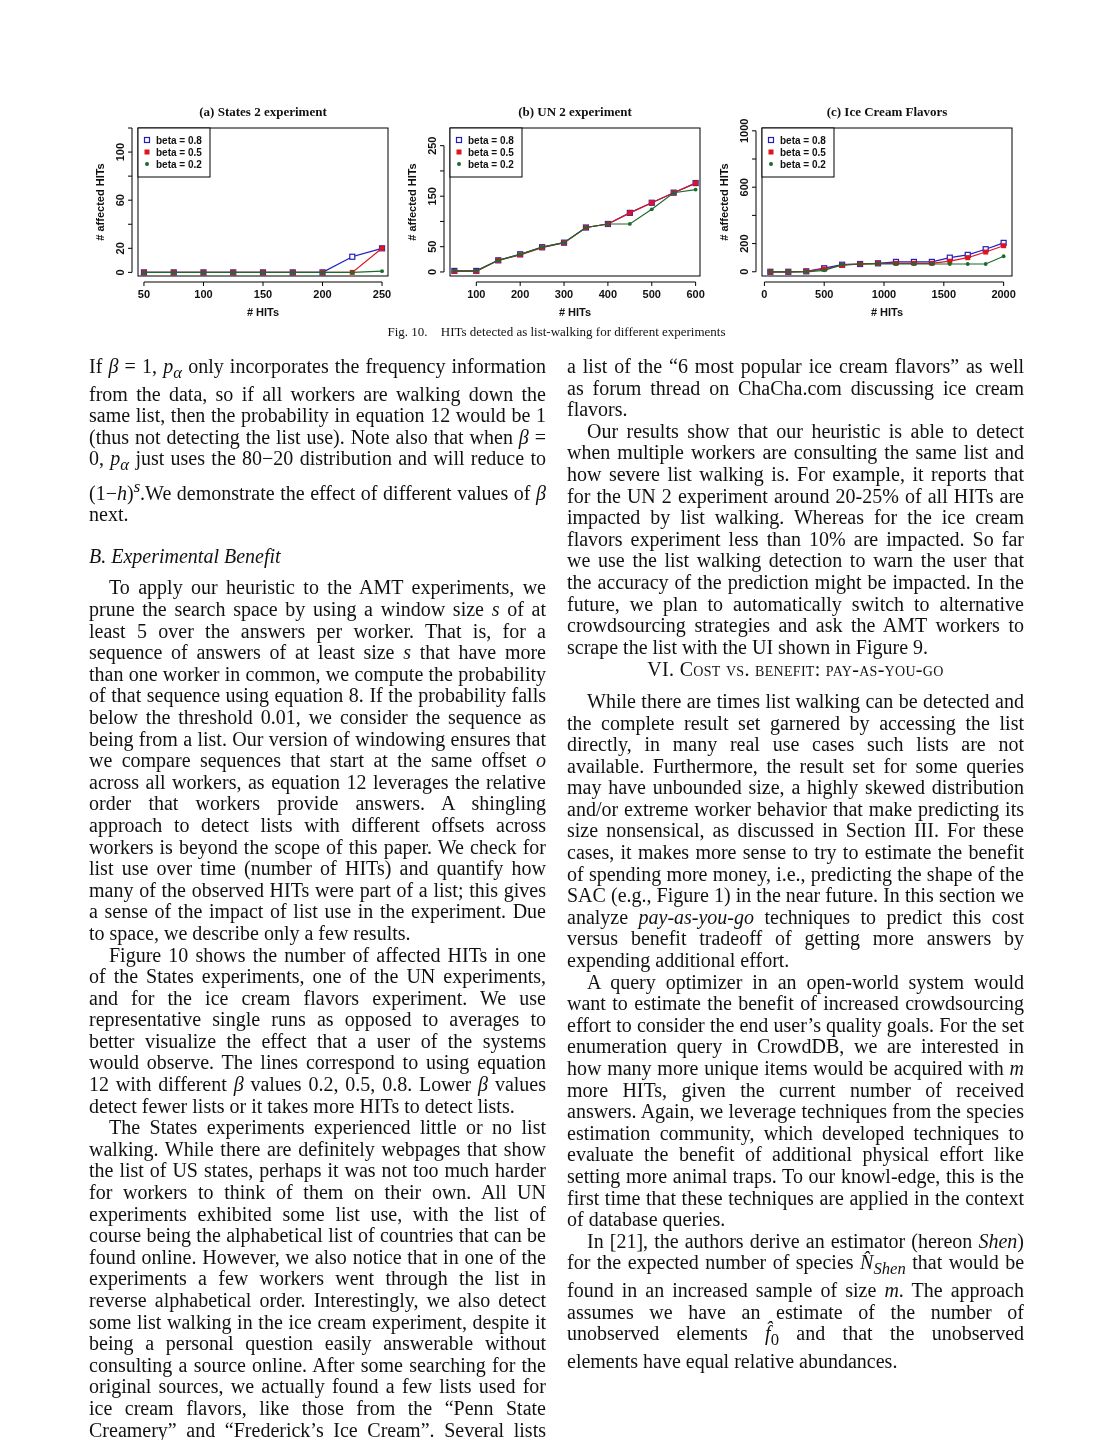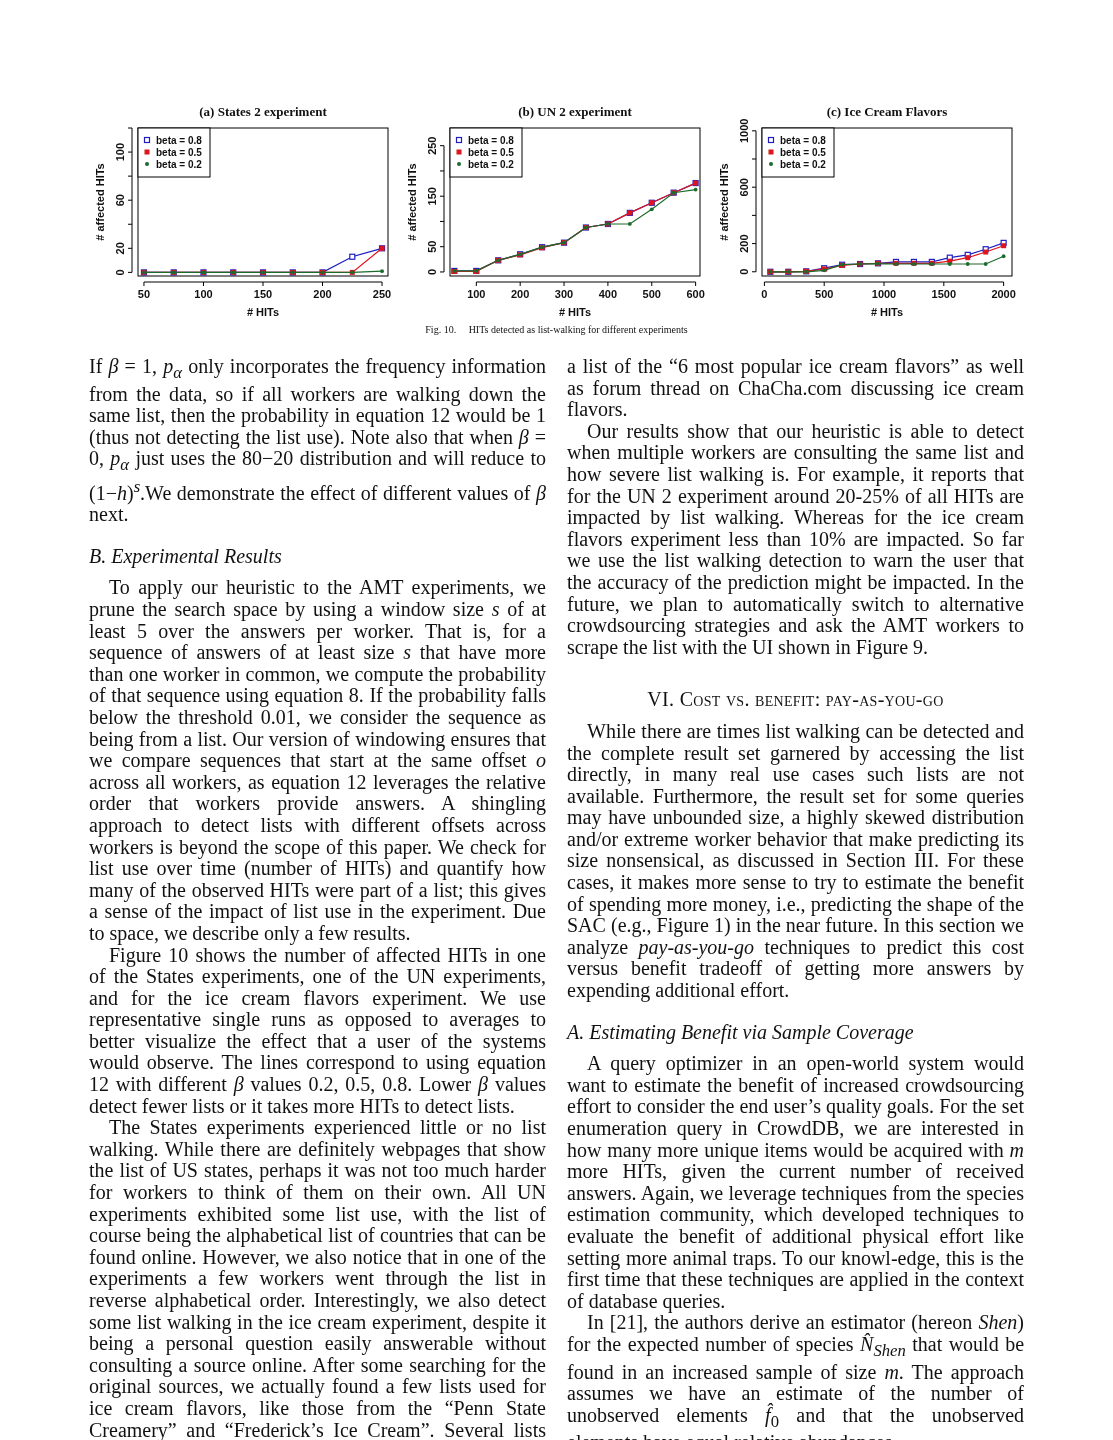--- a/index.html
+++ b/index.html
@@ -2,29 +2,29 @@
 <html><head>
 <meta charset="utf-8">
 <style>
   html, body { margin: 0; padding: 0; background: #ffffff; }
   body { width: 1113px; height: 1440px; position: relative; overflow: hidden;
          font-family: "Liberation Serif", "DejaVu Serif", serif; color: #111; }
   #figure { position: absolute; left: 88px; top: 100px; width: 940px; height: 245px; font-weight: bold; }
   .chart-svg { position: absolute; top: 0; }
   .chart-svg text { font-family: "Liberation Sans", "DejaVu Sans", sans-serif; fill: #111; }
   .chart-svg .ctitle { font-family: "Liberation Serif", "DejaVu Serif", serif; font-size: 13px; }
-  #caption { position: absolute; top: 324px; left: 0; width: 1113px; text-align: center; font-size: 10px; }
+  #caption { position: absolute; top: 324px; left: 0; width: 1113px; text-align: center; font-size: 13px; }
   #caption .fl { margin-right: 10px; }
   .col { position: absolute; top: 356px; width: 457px; font-size: 20px; line-height: 21.6px; }
   #col-left { left: 89px; }
   #col-right { left: 567px; }
   .col p { margin: 0; text-align: justify; text-indent: 1em; hyphens: auto; }
   .col p.noindent { text-indent: 0; }
   .subsec { font-style: italic; margin: 20px 0 10px 0; }
-  .sechead { text-align: center; margin: 31px 0 10px 0; font-variant: small-caps; letter-spacing: 0.3px; }
+  .sechead { text-align: center; margin: 1px 0 10px 0; font-variant: small-caps; letter-spacing: 0.3px; }
   em, i { font-style: italic; }
 </style>
 </head>
 <body>
 
 <div id="figure">
   <svg class="chart-svg" id="chart-0" width="310" height="225" style="left:0px">
       <text x="175" y="16" text-anchor="middle" class="ctitle">(a) States 2 experiment</text>
       <rect x="50" y="28" width="250" height="148" fill="none" stroke="#000" stroke-width="1"></rect>
       <line x1="55.95238095238095" y1="182" x2="294.04761904761904" y2="182" stroke="#000"></line>
@@ -248,27 +248,26 @@
     </svg>
 </div>
 
 <div id="caption">
   <span class="fl">Fig. 10.</span>
   <span>HITs detected as list-walking for different experiments</span>
 </div>
 
 <div class="col" id="col-left">
   <p class="noindent">If <i>β</i> = 1, <i>p<sub>α</sub></i> only incorporates the frequency information from the data, so if all workers are walking down the same list, then the probability in equation 12 would be 1 (thus not detecting the list use). Note also that when <i>β</i> = 0, <i>p<sub>α</sub></i> just uses the 80−20 distribution and will reduce to (1−<i>h</i>)<sup><i>s</i></sup>.We demonstrate the effect of different values of <i>β</i> next.</p>
-  <div class="subsec">B.  Experimental Results</div>
+  <div class="subsec">B.  Experimental Benefit</div>
   <p>To apply our heuristic to the AMT experiments, we prune the search space by using a window size <i>s</i> of at least 5 over the answers per worker. That is, for a sequence of answers of at least size <i>s</i> that have more than one worker in common, we compute the probability of that sequence using equation 8. If the probability falls below the threshold 0.01, we consider the sequence as being from a list. Our version of windowing ensures that we compare sequences that start at the same offset <i>o</i> across all workers, as equation 12 leverages the relative order that workers provide answers. A shingling approach to detect lists with different offsets across workers is beyond the scope of this paper. We check for list use over time (number of HITs) and quantify how many of the observed HITs were part of a list; this gives a sense of the impact of list use in the experiment. Due to space, we describe only a few results.</p>
   <p>Figure 10 shows the number of affected HITs in one of the States experiments, one of the UN experiments, and for the ice cream flavors experiment. We use representative single runs as opposed to averages to better visualize the effect that a user of the systems would observe. The lines correspond to using equation 12 with different <i>β</i> values 0.2, 0.5, 0.8. Lower <i>β</i> values detect fewer lists or it takes more HITs to detect lists.</p>
   <p>The States experiments experienced little or no list walking. While there are definitely webpages that show the list of US states, perhaps it was not too much harder for workers to think of them on their own. All UN experiments exhibited some list use, with the list of course being the alphabetical list of countries that can be found online. However, we also notice that in one of the experiments a few workers went through the list in reverse alphabetical order. Interestingly, we also detect some list walking in the ice cream experiment, despite it being a personal question easily answerable without consulting a source online. After some searching for the original sources, we actually found a few lists used for ice cream flavors, like those from the “Penn State Creamery” and “Frederick’s Ice Cream”. Several lists were actually not alphabetical, including</p>
 </div>
 
 <div class="col" id="col-right">
   <p class="noindent">a list of the “6 most popular ice cream flavors” as well as forum thread on ChaCha.com discussing ice cream flavors.</p>
   <p>Our results show that our heuristic is able to detect when multiple workers are consulting the same list and how severe list walking is. For example, it reports that for the UN 2 experiment around 20-25% of all HITs are impacted by list walking. Whereas for the ice cream flavors experiment less than 10% are impacted. So far we use the list walking detection to warn the user that the accuracy of the prediction might be impacted. In the future, we plan to automatically switch to alternative crowdsourcing strategies and ask the AMT workers to scrape the list with the UI shown in Figure 9.</p>
   <div class="sechead">VI. Cost vs. benefit: pay-as-you-go</div>
   <p>While there are times list walking can be detected and the complete result set garnered by accessing the list directly, in many real use cases such lists are not available. Furthermore, the result set for some queries may have unbounded size, a highly skewed distribution and/or extreme worker behavior that make predicting its size nonsensical, as discussed in Section III. For these cases, it makes more sense to try to estimate the benefit of spending more money, i.e., predicting the shape of the SAC (e.g., Figure 1) in the near future. In this section we analyze <i>pay-as-you-go</i> techniques to predict this cost versus benefit tradeoff of getting more answers by expending additional effort.</p>
-  <div class="subsec">A.  Estimating Benefit via Sample Coverage</div>
   <p>A query optimizer in an open-world system would want to estimate the benefit of increased crowdsourcing effort to consider the end user’s quality goals. For the set enumeration query in CrowdDB, we are interested in how many more unique items would be acquired with <i>m</i> more HITs, given the current number of received answers. Again, we leverage techniques from the species estimation community, which developed techniques to evaluate the benefit of additional physical effort like setting more animal traps. To our knowl-edge, this is the first time that these techniques are applied in the context of database queries.</p>
   <p>In [21], the authors derive an estimator (hereon <i>Shen</i>) for the expected number of species <i>N̂<sub>Shen</sub></i> that would be found in an increased sample of size <i>m</i>. The approach assumes we have an estimate of the number of unobserved elements <i>f̂</i><sub>0</sub> and that the unobserved elements have equal relative abundances.</p>
 </div>
 
 </body></html>

